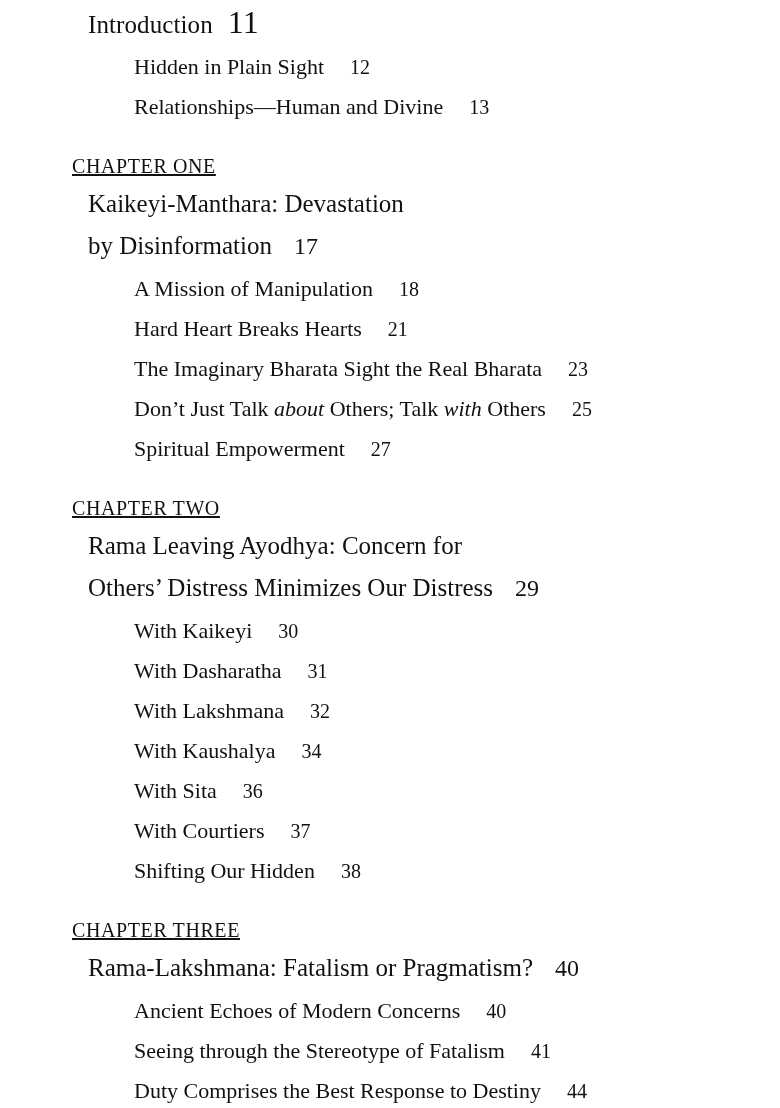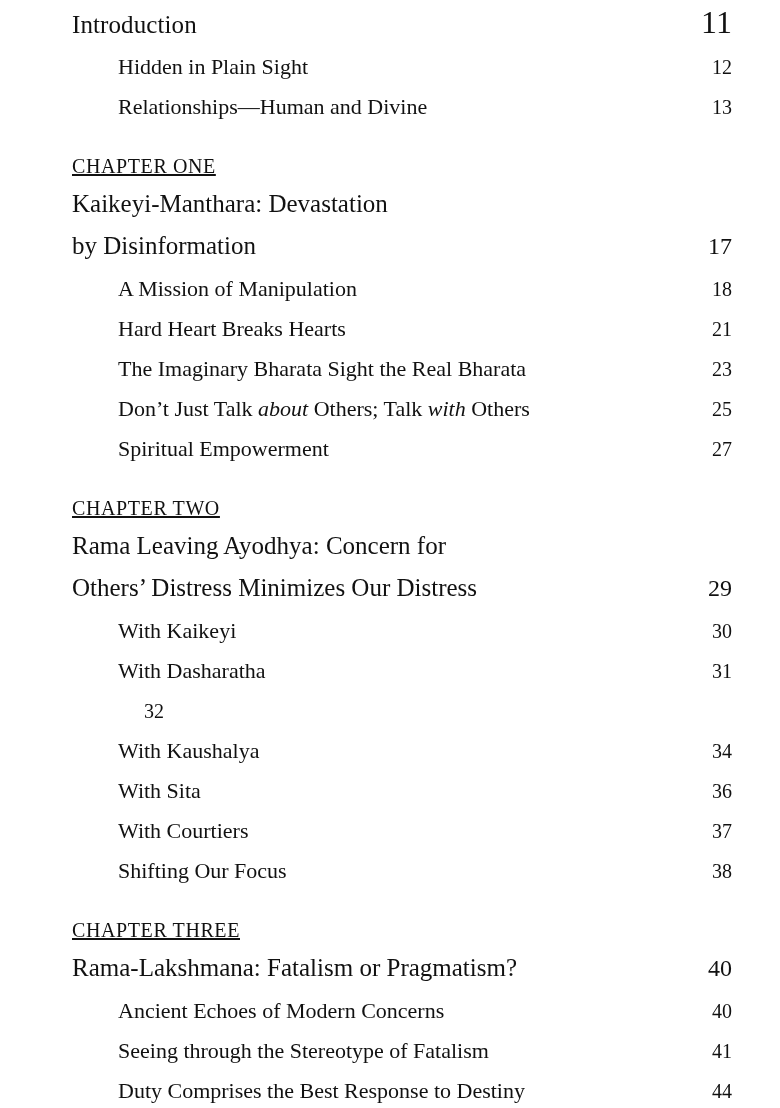--- a/index.html
+++ b/index.html
@@ -24,22 +24,22 @@
   }
   .toc {
     position: absolute;
     left: 72px;
     top: 0px;
     width: 660px;
   }
   .entry {
     display: flex;
     align-items: baseline;
-    justify-content: space-between;
     width: 100%;
+    margin-left: 16px;
   }
   .entry .title {
     white-space: nowrap;
   }
   .entry .page-num {
     flex: 0 0 auto;
     text-align: right;
     width: 46px;
   }
   
@@ -151,36 +151,37 @@
       <div class="sub-block">
         <div class="entry lvl-sub">
           <span class="title">With Kaikeyi</span>
           <span class="page-num">30</span>
         </div>
         <div class="entry lvl-sub">
           <span class="title">With Dasharatha</span>
           <span class="page-num">31</span>
         </div>
         <div class="entry lvl-sub">
+          <span class="title">With Lakshmana</span>
           <span class="page-num">32</span>
         </div>
         <div class="entry lvl-sub">
           <span class="title">With Kaushalya</span>
           <span class="page-num">34</span>
         </div>
         <div class="entry lvl-sub">
           <span class="title">With Sita</span>
           <span class="page-num">36</span>
         </div>
         <div class="entry lvl-sub">
           <span class="title">With Courtiers</span>
           <span class="page-num">37</span>
         </div>
         <div class="entry lvl-sub">
-          <span class="title">Shifting Our Focus</span>
+          <span class="title">Shifting Our Hidden</span>
           <span class="page-num">38</span>
         </div>
       </div>
     </div>
 
     <div class="chapter-block">
       <div class="chapter-label">CHAPTER THREE</div>
       <div class="entry chapter-title-line">
         <span class="title">Rama-Lakshmana: Fatalism or Pragmatism?</span>
         <span class="page-num">40</span>

